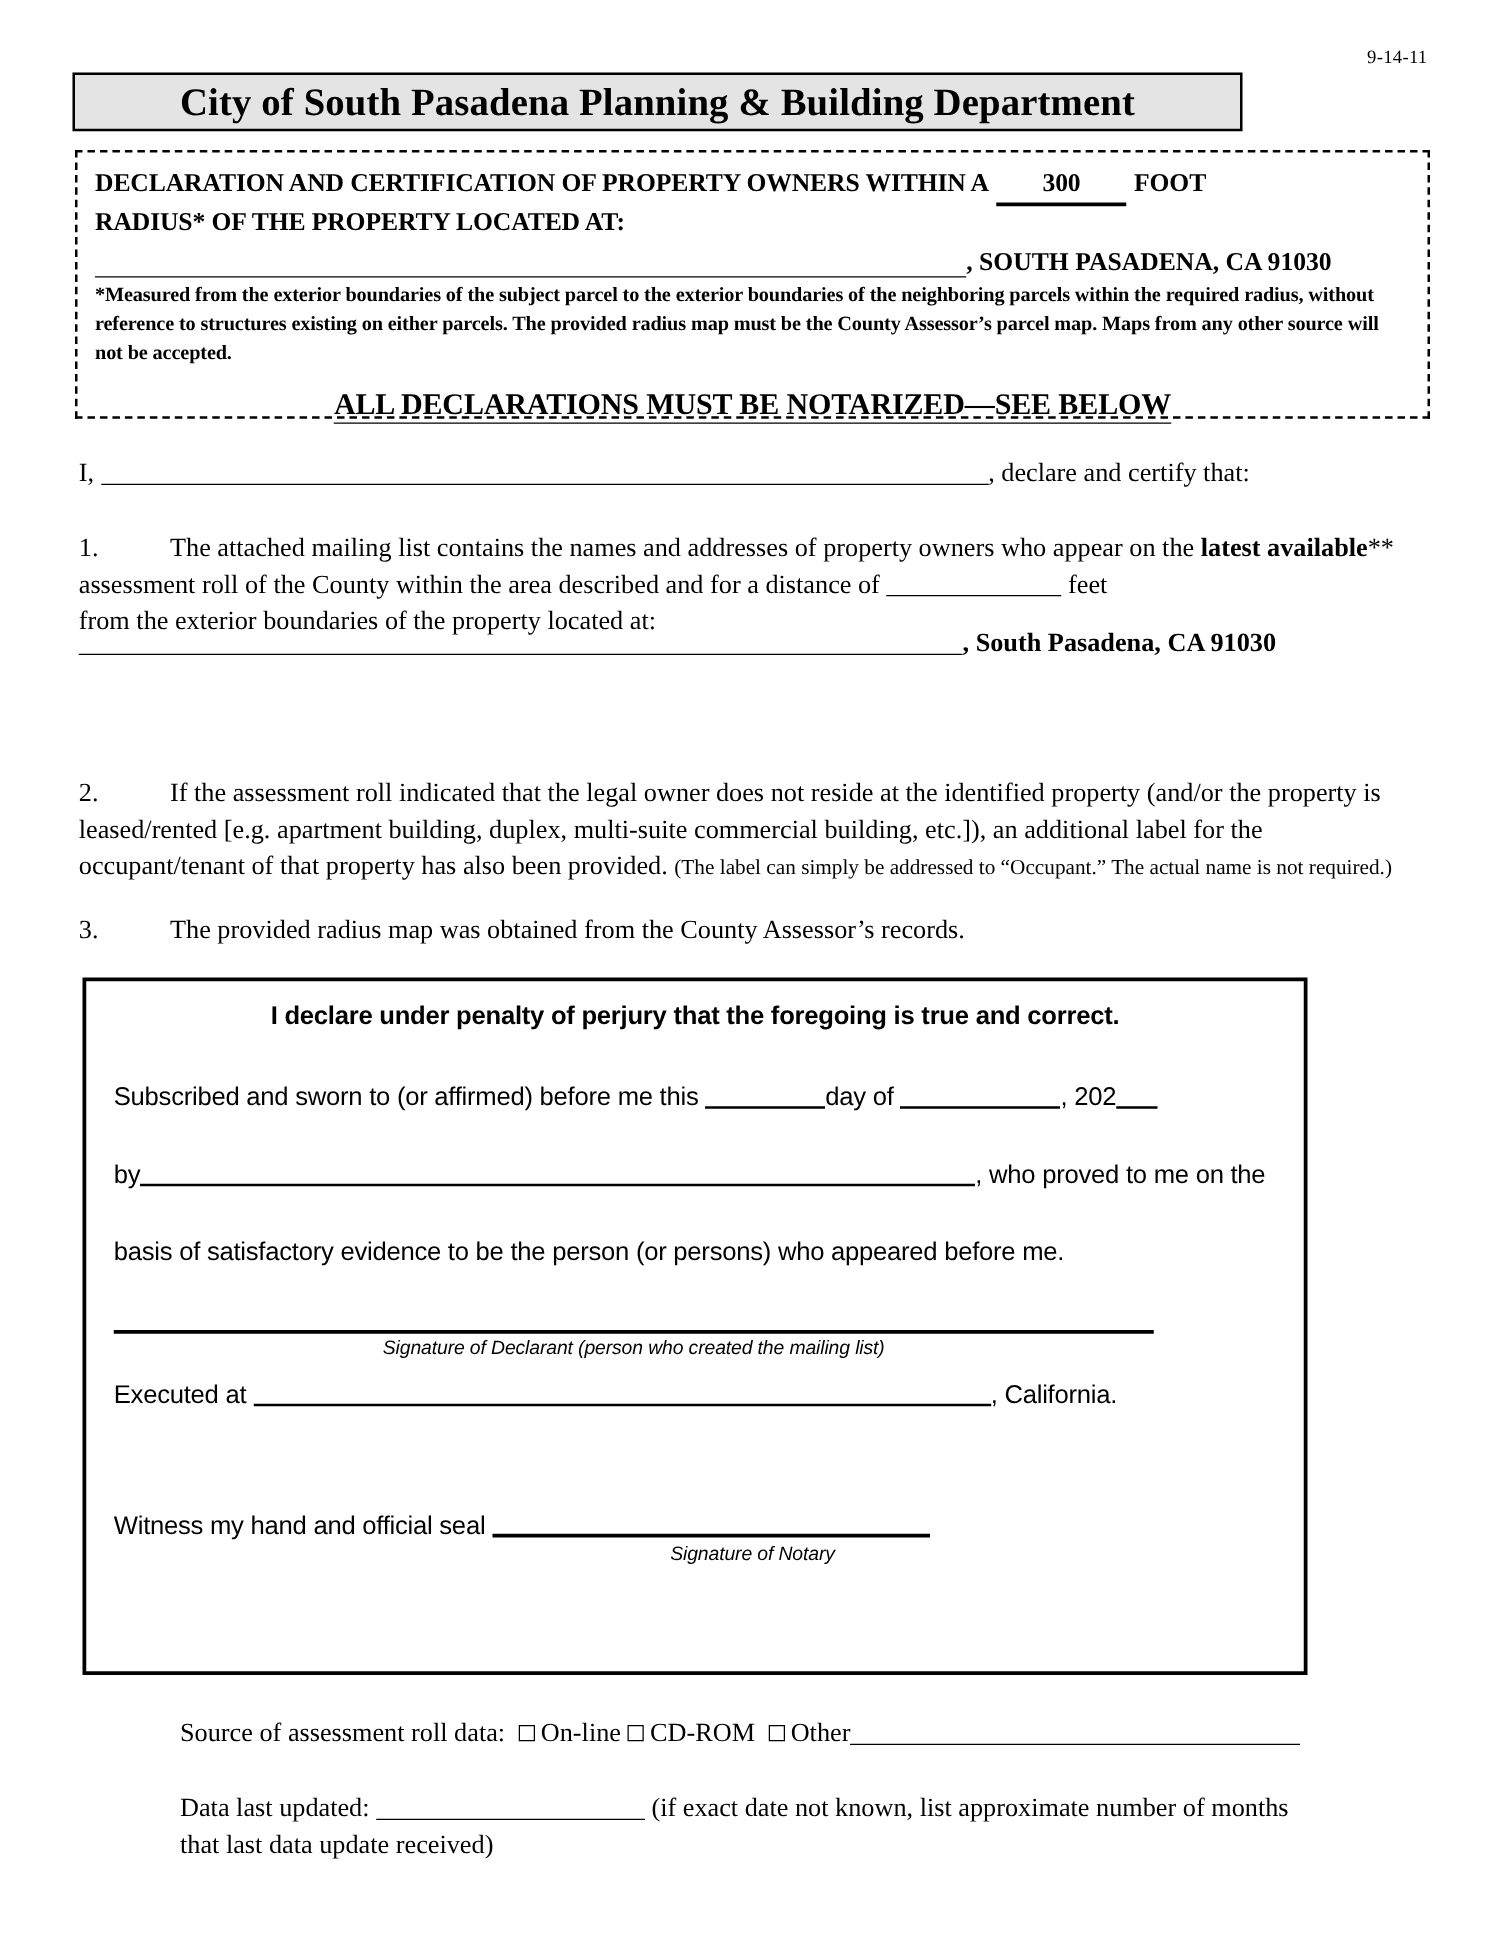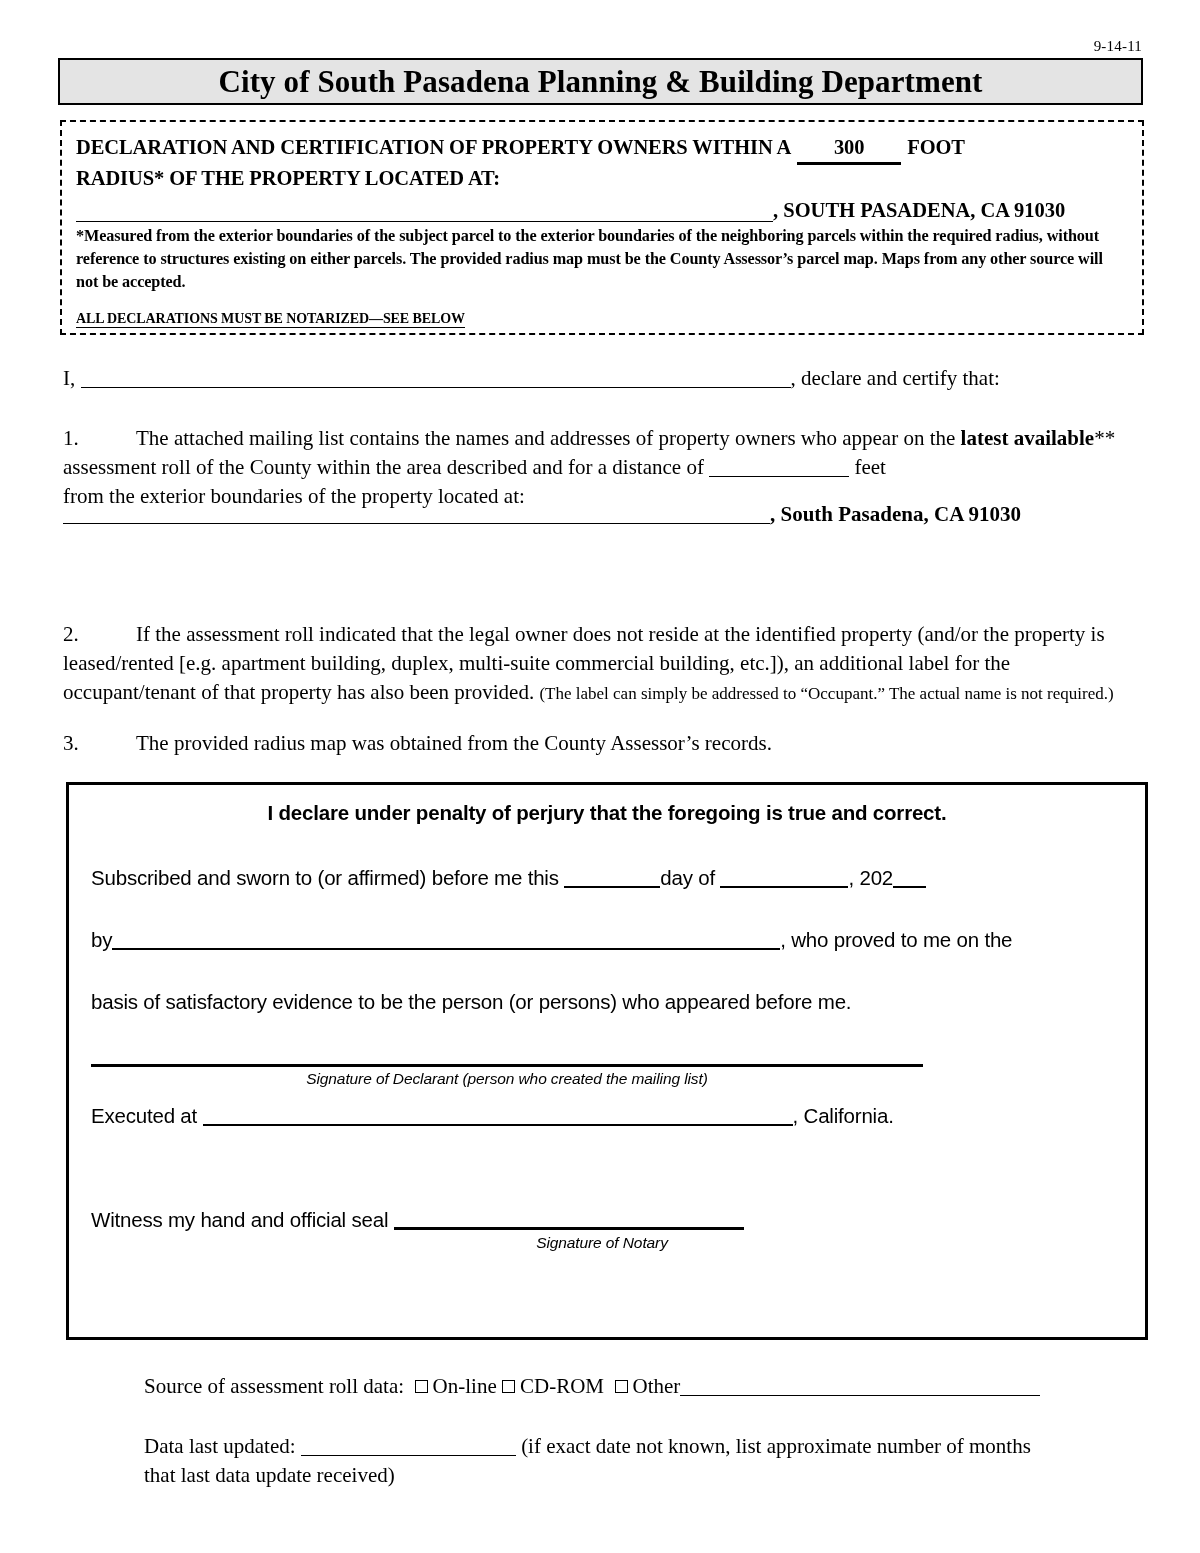--- a/index.html
+++ b/index.html
@@ -32,21 +32,21 @@
     font-family: "Liberation Serif", serif;
     letter-spacing: 0.2px;
     white-space: nowrap;
   }
 
   
   .header-banner {
     position: absolute;
     left: 58px;
     top: 58px;
-    width: 1085px;
+    width: 936px;
     height: 47px;
     background: #e4e4e4;
     border: 2px solid #000000;
     box-sizing: border-box;
     display: flex;
     align-items: center;
     justify-content: center;
   }
   .header-banner .title {
     font-size: 31px;
@@ -98,22 +98,22 @@
   }
   .footnote {
     margin-top: 3px;
     font-size: 16.2px;
     font-weight: bold;
     line-height: 1.42;
     letter-spacing: -0.1px;
   }
   .notarized-line {
     margin-top: 17px;
-    text-align: left;
-    font-size: 14px;
+    text-align: center;
+    font-size: 24px;
     font-weight: bold;
     letter-spacing: -0.1px;
   }
   .notarized-line span { border-bottom: 1.7px solid #000; padding-bottom: 1px;}
 
   
   .prose {
     position: absolute;
     left: 63px;
     width: 1080px;
@@ -137,21 +137,21 @@
   }
   .tiny {
     font-size: 17px;
   }
 
   
   .notary-box {
     position: absolute;
     left: 66px;
     top: 782px;
-    width: 1082px;
+    width: 980px;
     height: 558px;
     border: 3px solid #000;
     box-sizing: border-box;
     font-family: "Liberation Sans", "DejaVu Sans", sans-serif;
     font-size: 20.5px;
     padding: 0 22px;
   }
   .notary-title {
     text-align: center;
     font-weight: bold;

